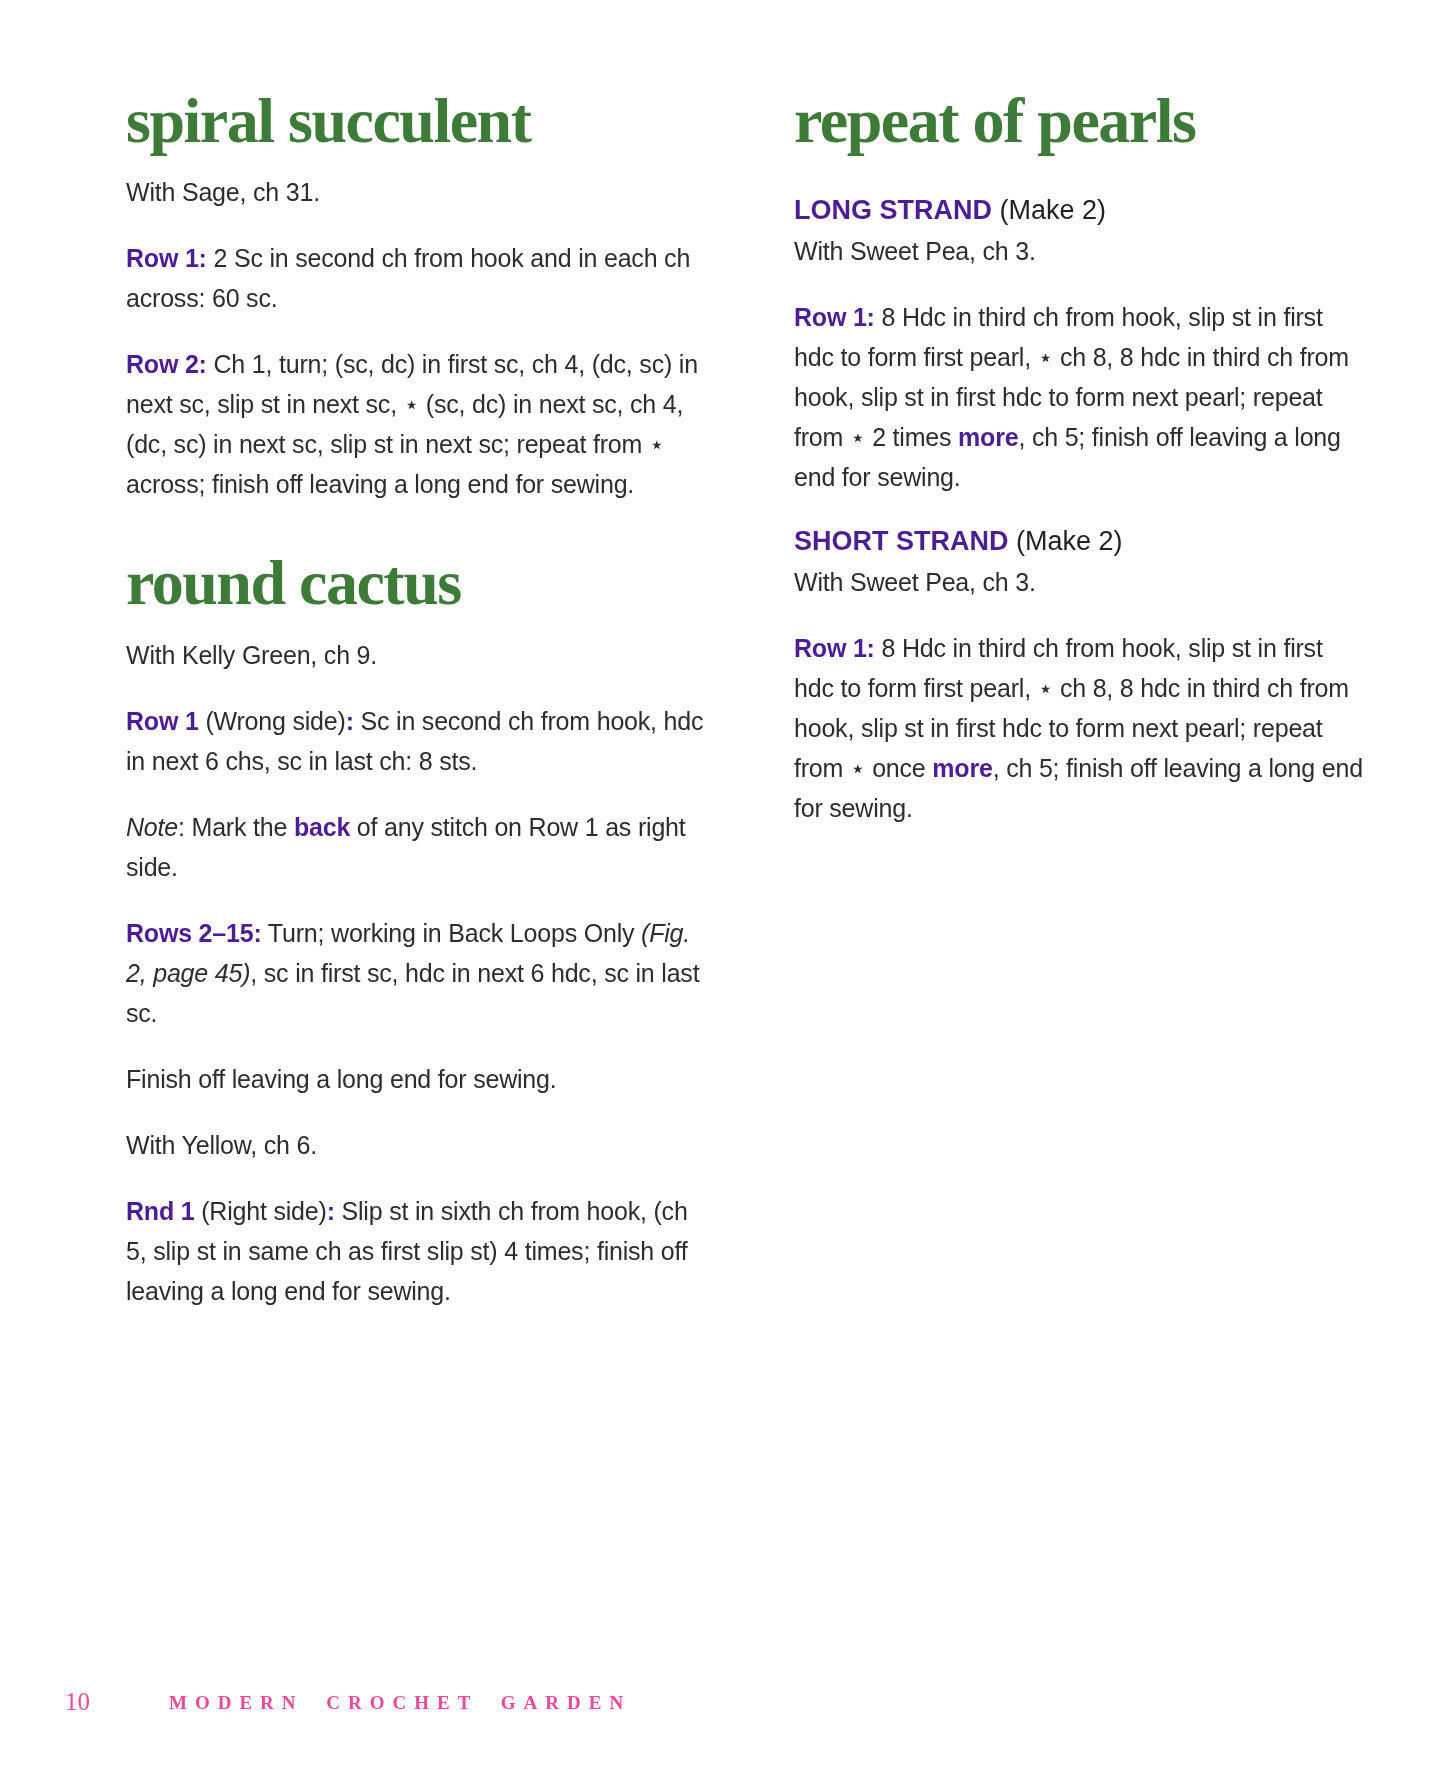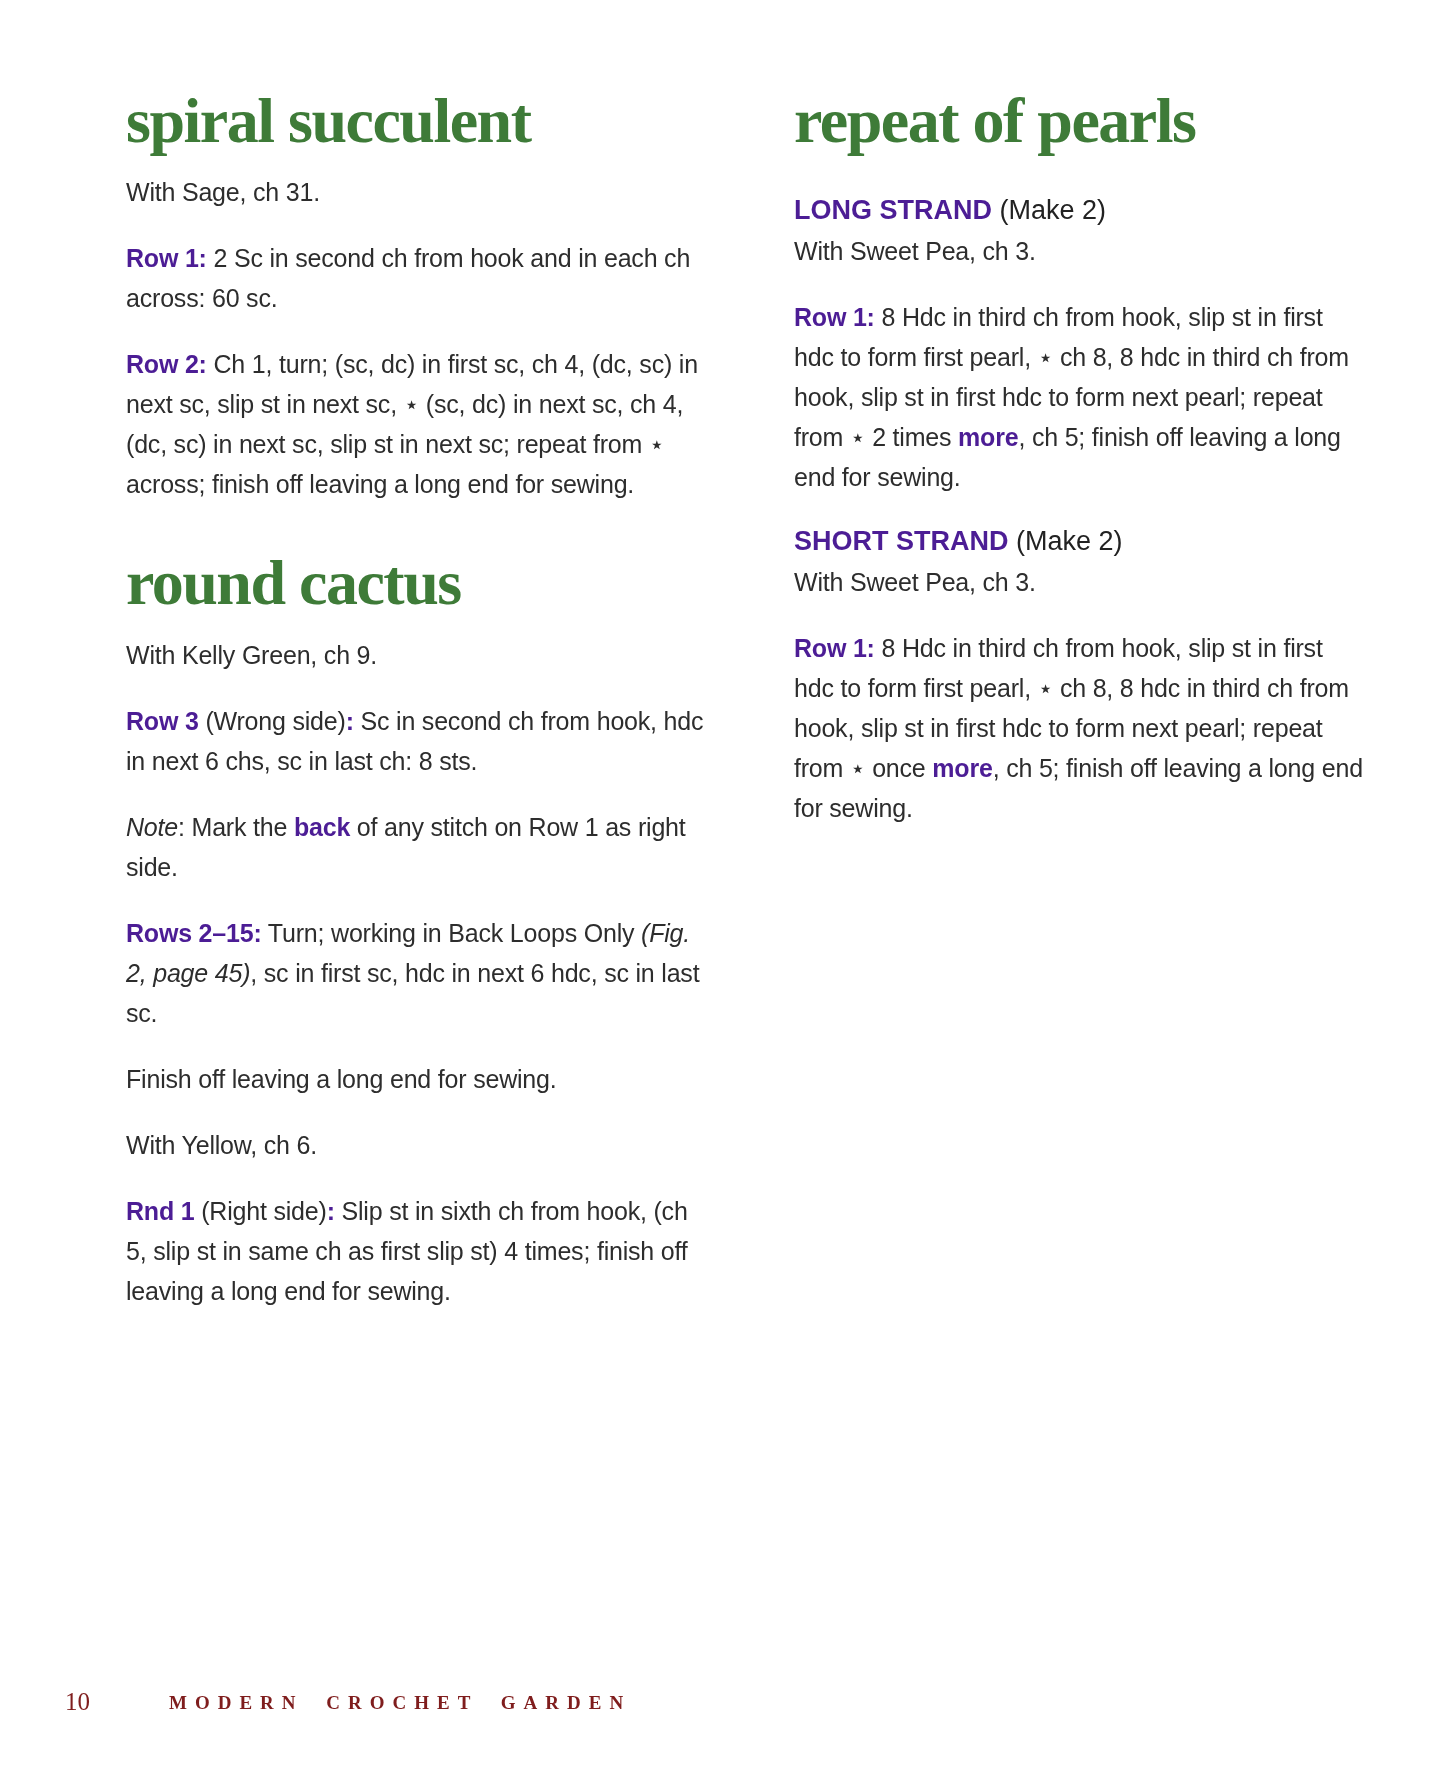--- a/index.html
+++ b/index.html
@@ -59,21 +59,21 @@
   .b { font-weight: 700; color: #4c1d95; }
   .i { font-style: italic; }
 
   .footer {
     position: absolute;
     left: 0;
     top: 1688px;
     width: 100%;
     height: 40px;
     font-family: "Liberation Serif", "DejaVu Serif", serif;
-    color: #7f1d1d;
+    color: #ec4899;
   }
   .page-number {
     position: absolute;
     left: 65px;
     top: 0;
     font-size: 25px;
     font-weight: 400;
   }
   .book-title {
     position: absolute;
@@ -92,21 +92,21 @@
 <div class="page">
 
   <div class="columns">
     <div class="col col-left">
         <h1 class="section-title">spiral succulent</h1>
         <p class="para"><span class="">With Sage, ch 31.</span></p>
         <p class="para"><span class="b">Row 1:</span><span class=""> 2 Sc in second ch from hook and in each ch across: 60 sc.</span></p>
         <p class="para"><span class="b">Row 2:</span><span class=""> Ch 1, turn; (sc, dc) in first sc, ch 4, (dc, sc) in next sc, slip st in next sc, ⋆ (sc, dc) in next sc, ch 4, (dc, sc) in next sc, slip st in next sc; repeat from ⋆ across; finish off leaving a long end for sewing.</span></p>
         <h1 class="section-title gap-before">round cactus</h1>
         <p class="para"><span class="">With Kelly Green, ch 9.</span></p>
-        <p class="para"><span class="b">Row 3 </span><span class="">(Wrong side)</span><span class="b">:</span><span class=""> Sc in second ch from hook, hdc in next 6 chs, sc in last ch: 8 sts.</span></p>
+        <p class="para"><span class="b">Row 1 </span><span class="">(Wrong side)</span><span class="b">:</span><span class=""> Sc in second ch from hook, hdc in next 6 chs, sc in last ch: 8 sts.</span></p>
         <p class="para"><span class="i">Note</span><span class="">: Mark the </span><span class="b">back</span><span class=""> of any stitch on Row 1 as right side.</span></p>
         <p class="para"><span class="b">Rows 2–15:</span><span class=""> Turn; working in Back Loops Only </span><span class="i">(Fig. 2, page 45)</span><span class="">, sc in first sc, hdc in next 6 hdc, sc in last sc.</span></p>
         <p class="para"><span class="">Finish off leaving a long end for sewing.</span></p>
         <p class="para"><span class="">With Yellow, ch 6.</span></p>
         <p class="para"><span class="b">Rnd 1 </span><span class="">(Right side)</span><span class="b">:</span><span class=""> Slip st in sixth ch from hook, (ch 5, slip st in same ch as first slip st) 4 times; finish off leaving a long end for sewing.</span></p>
       </div>
     <div class="col col-right">
         <h1 class="section-title">repeat of pearls</h1>
         <h2 class="subhead"><span class="b">LONG STRAND </span><span class="">(Make 2)</span></h2>
         <p class="para"><span class="">With Sweet Pea, ch 3.</span></p>

